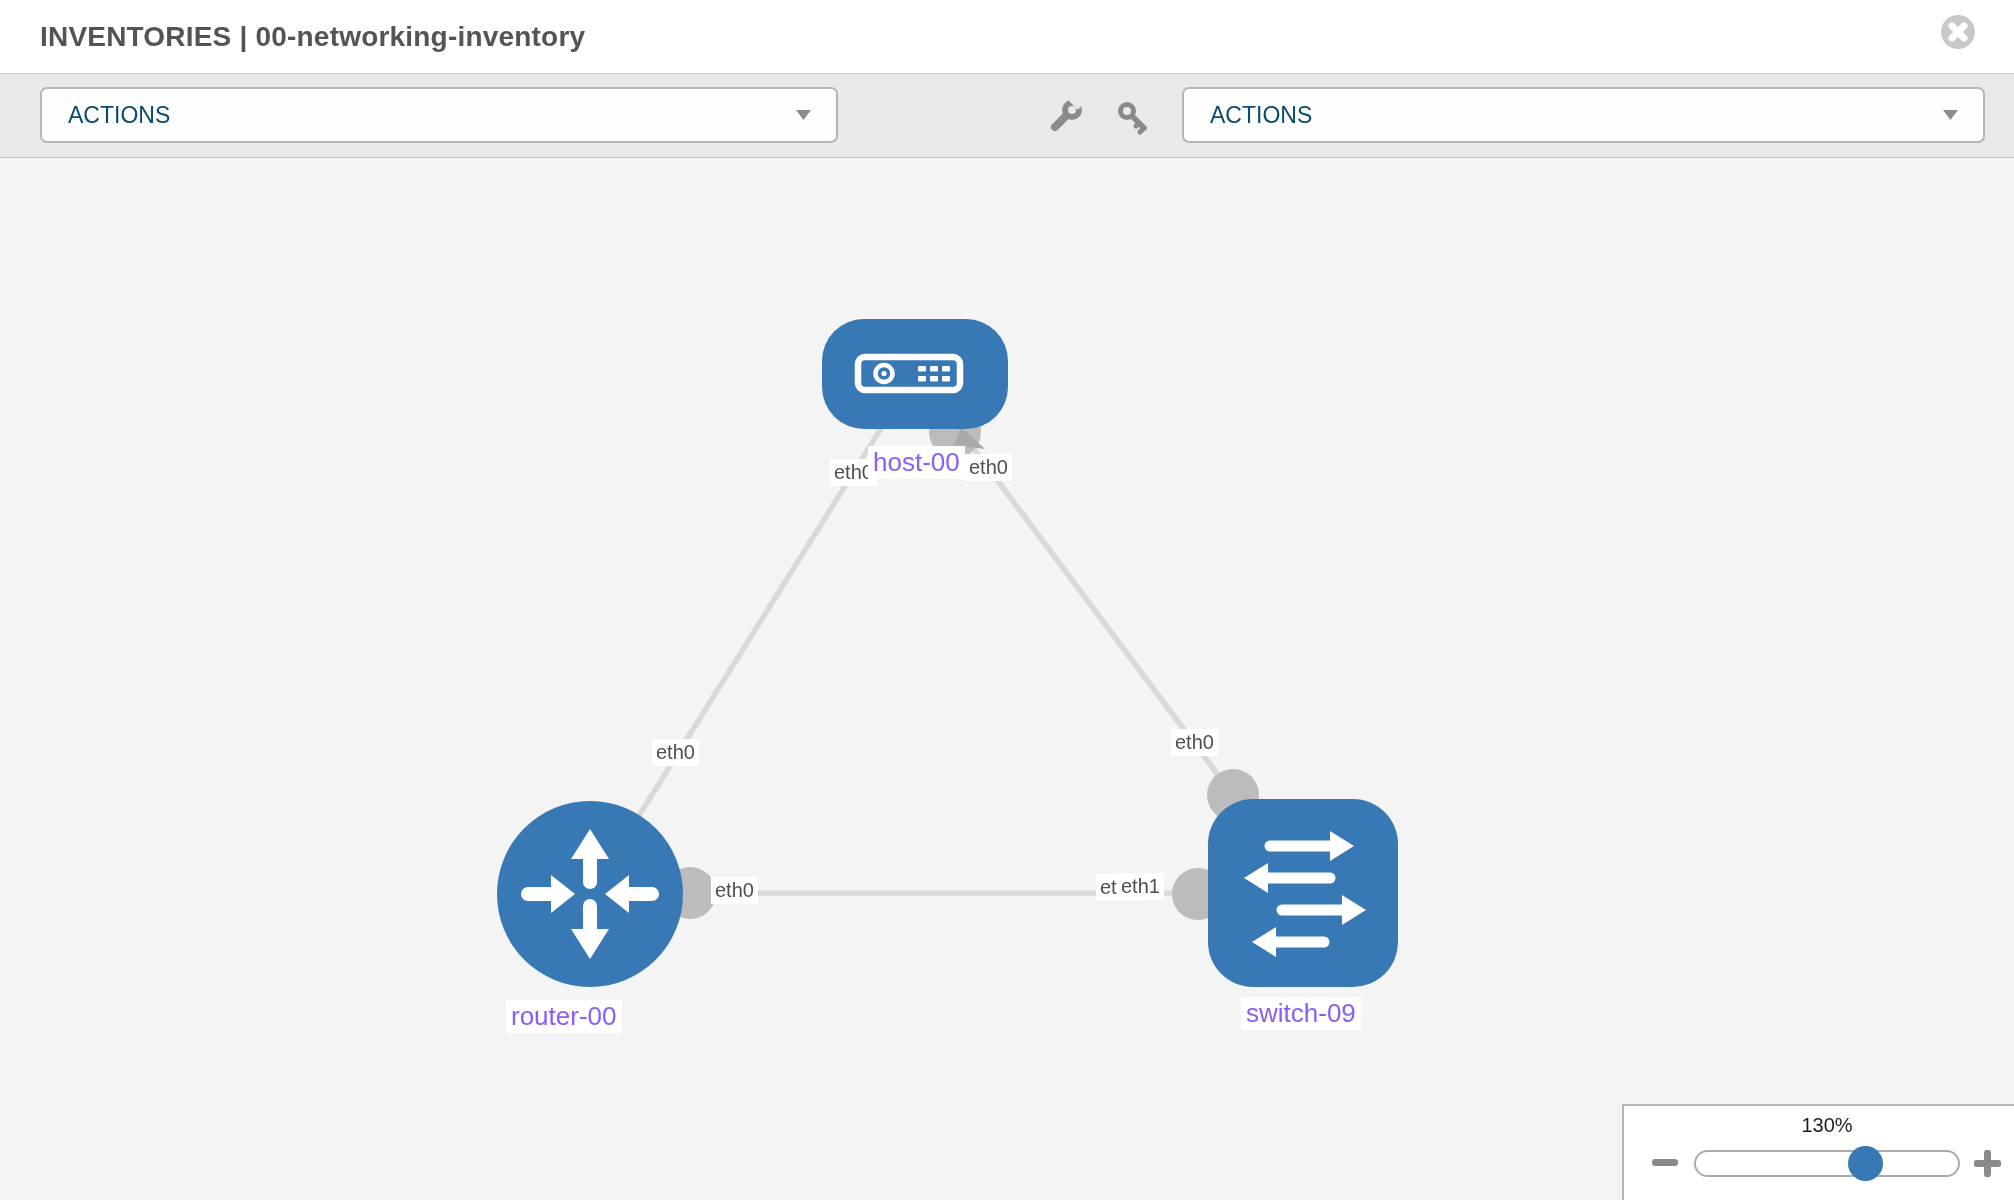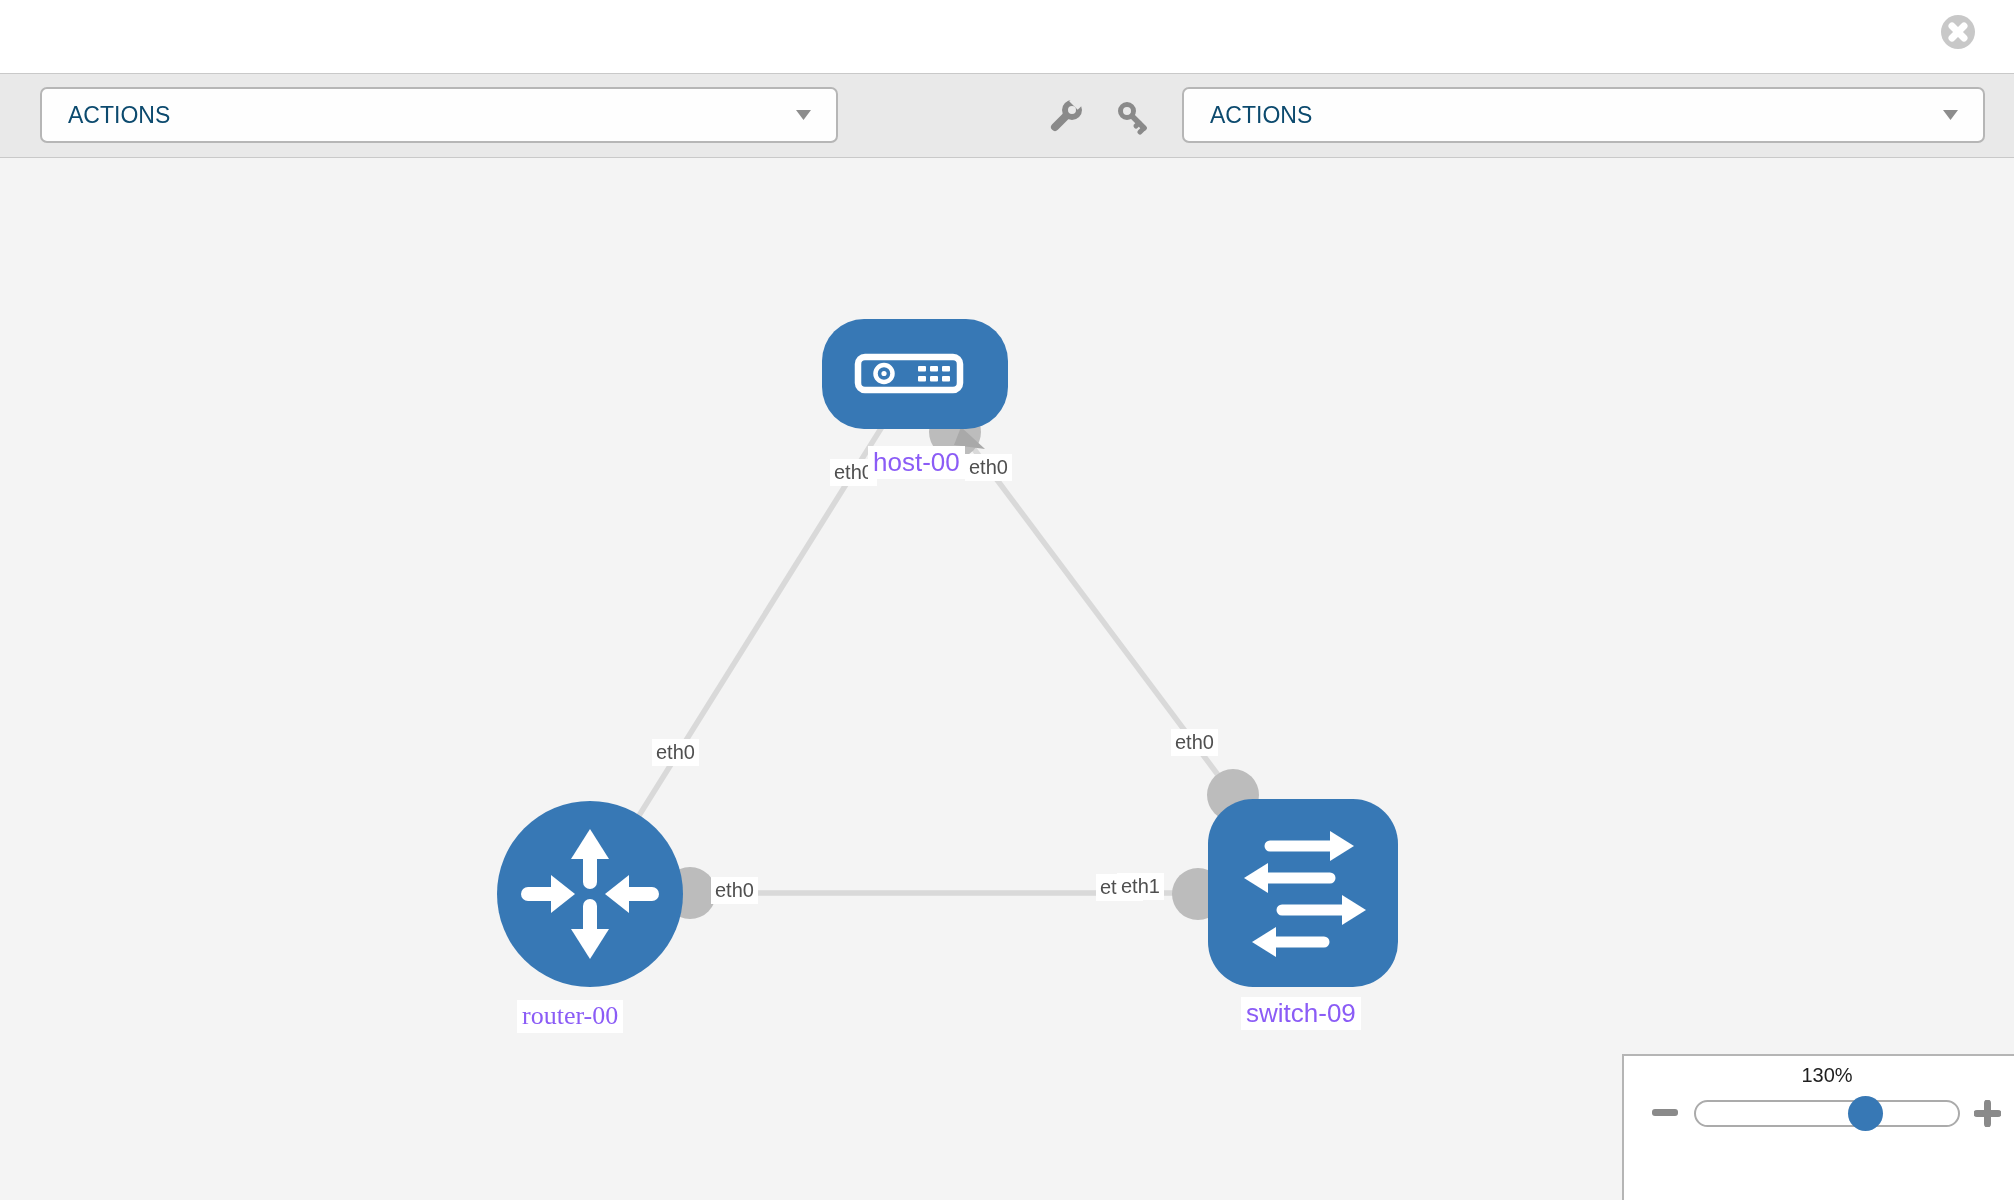--- a/index.html
+++ b/index.html
@@ -30,36 +30,37 @@
   
   .canvas { position:absolute; top:159px; left:0; width:2014px; height:1041px; background:#f4f4f4; }
   .topology-svg { position:absolute; left:0; top:0; }
 
   .node-label { position:absolute; background:#ffffff; color:#8b5cf6;
     font-size:26px; padding:2px 5px; line-height:1.1; white-space:nowrap; }
   .iface-label { position:absolute; background:#ffffff; color:#4f4f4f;
     font-size:20px; padding:2px 4px; line-height:1.15; white-space:nowrap; }
 
   
-  .zoom-panel { position:absolute; right:0; bottom:0; width:392px; height:146px;
+  .zoom-panel { position:absolute; right:0; bottom:0; width:392px; height:96px;
     background:#ffffff; border-left:2px solid #b5b5b5; border-top:2px solid #b5b5b5; }
   .zoom-level { position:absolute; left:70px; top:8px; width:266px; text-align:center;
     font-size:20px; color:#1f1f1f; }
   .zoom-minus { position:absolute; left:28px; top:53px; width:26px; height:7px;
     background:#8a8a8a; border-radius:3px; cursor:pointer; }
   .zoom-track { position:absolute; left:70px; top:44px; width:266px; height:27px;
     border:2px solid #ababab; border-radius:14px; background:#fff; cursor:pointer; }
   .zoom-thumb { position:absolute; left:224px; top:40px; width:35px; height:35px;
     border-radius:50%; background:#3778b5; cursor:pointer; }
   .zoom-plus { position:absolute; left:350px; top:44px; cursor:pointer; }
 </style>
 </head>
 <body>
 
 <div class="header">
+  <div class="page-title">INVENTORIES | 00-networking-inventory</div>
   <div class="close-btn">
     <svg width="34" height="34" viewBox="0 0 34 34">
       <line x1="11" y1="11" x2="23" y2="23" stroke="#ffffff" stroke-width="7" stroke-linecap="round"></line>
       <line x1="23" y1="11" x2="11" y2="23" stroke="#ffffff" stroke-width="7" stroke-linecap="round"></line>
     </svg>
   </div>
 </div>
 
 <div class="toolbar">
   <div class="select-box select-actions">
@@ -153,21 +154,21 @@
 
   <div class="iface-label" style="left:830px; top:300px;">eth0</div>
   <div class="iface-label" style="left:965px; top:295px;">eth0</div>
   <div class="iface-label" style="left:652px; top:580px;">eth0</div>
   <div class="iface-label" style="left:1171px; top:570px;">eth0</div>
   <div class="iface-label" style="left:711px; top:718px;">eth0</div>
   <div class="iface-label" style="left:1096px; top:715px;">eth0</div>
   <div class="iface-label" style="left:1117px; top:714px;">eth1</div>
 
   <div class="node-label" style="left:868px; top:287px;">host-00</div>
-  <div class="node-label" style="left:517px; top:841px;font-family:Liberation Serif, serif;">router-00</div>
+  <div class="node-label" style="left:506px; top:841px;">router-00</div>
   <div class="node-label" style="left:1241px; top:838px;">switch-09</div>
 
   <div class="zoom-panel">
     <div class="zoom-level">130%</div>
     <div class="zoom-minus"></div>
     <div class="zoom-track"></div>
     <div class="zoom-thumb"></div>
     <svg class="zoom-plus" width="27" height="27" viewBox="0 0 27 27">
       <line x1="13.5" y1="3" x2="13.5" y2="24" stroke="#8a8a8a" stroke-width="7" stroke-linecap="round"></line>
       <line x1="3" y1="13.5" x2="24" y2="13.5" stroke="#8a8a8a" stroke-width="7" stroke-linecap="round"></line>

